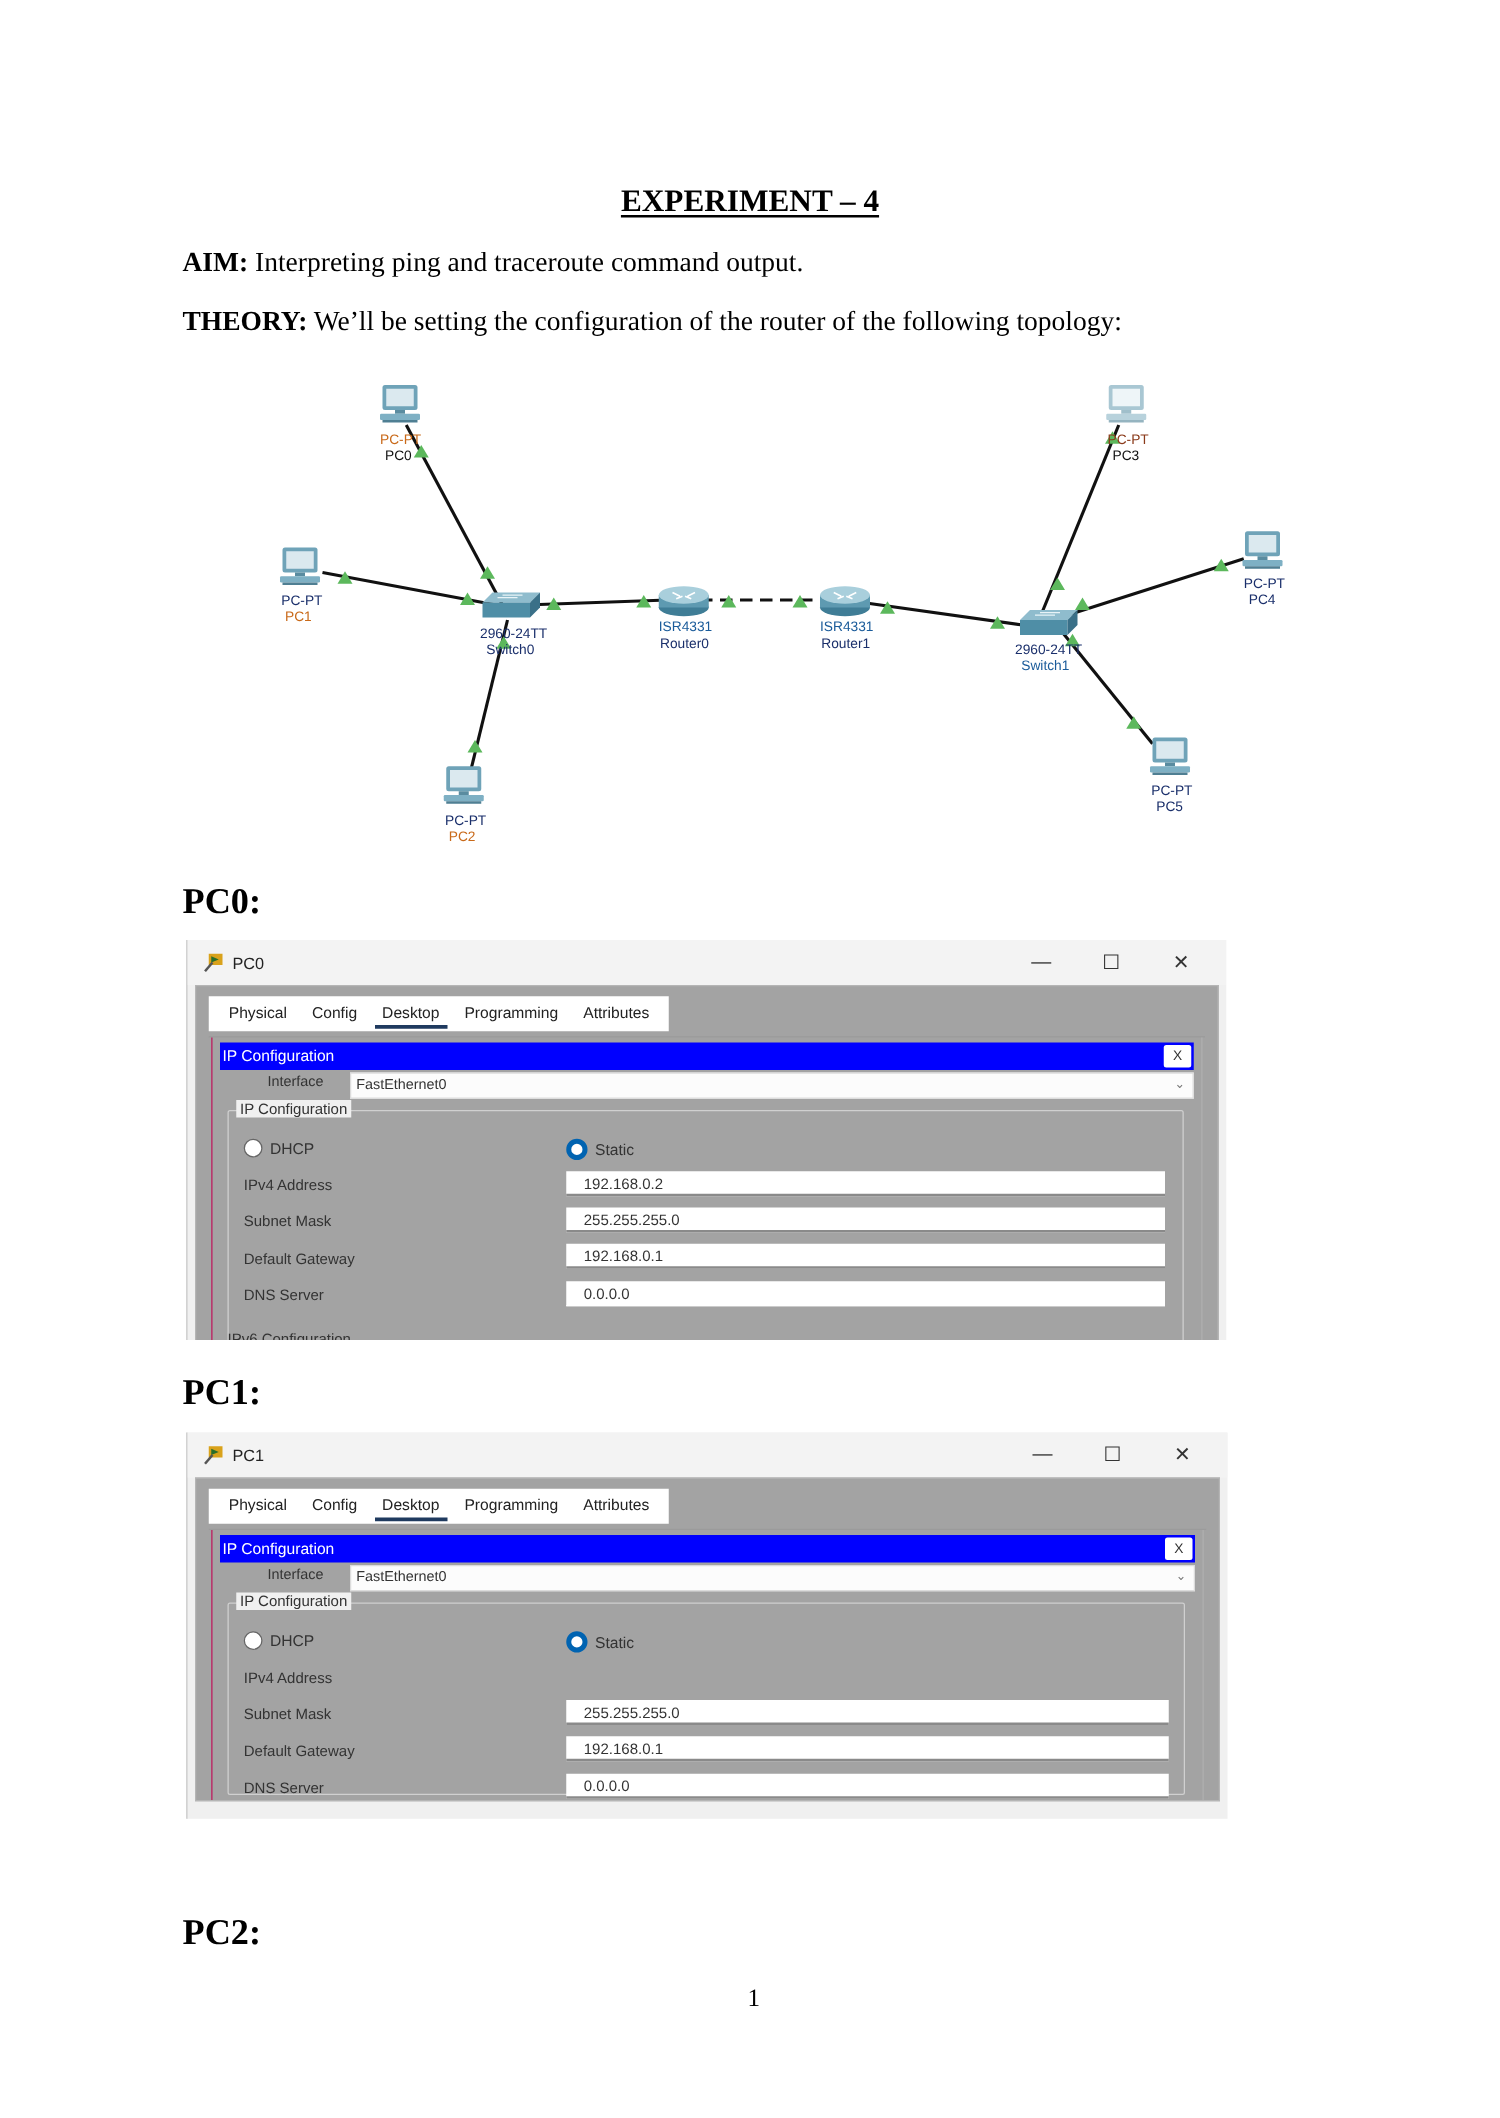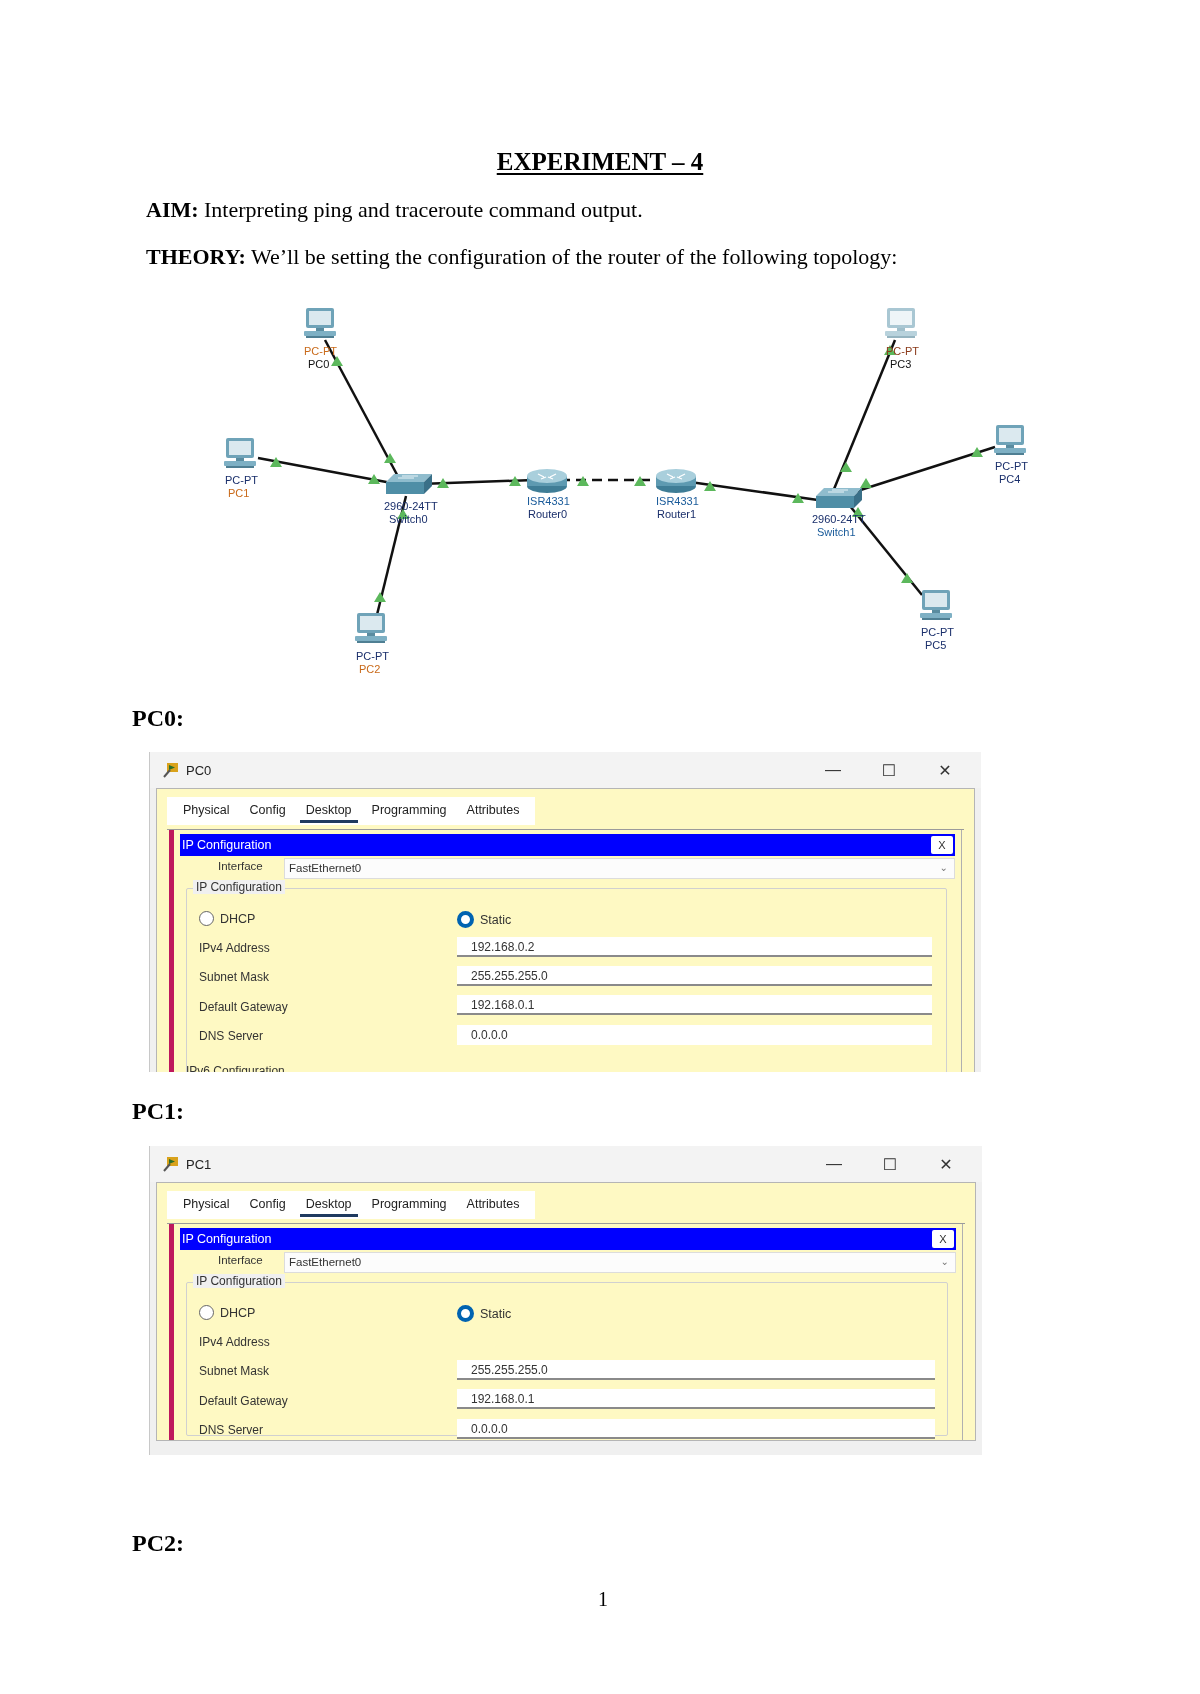--- a/index.html
+++ b/index.html
@@ -2,41 +2,41 @@
 <html><head>
 <meta charset="utf-8">
 <style>
   html, body { margin: 0; padding: 0; background: #ffffff; }
   body { width: 1200px; height: 1694px; position: relative; overflow: hidden; font-family: "Liberation Serif", serif; color: #000; }
   .abs { position: absolute; }
   .title { left: 0; width: 1200px; top: 148px; text-align: center; font-size: 25px; font-weight: bold; }
   .title span { text-decoration: underline; text-decoration-thickness: 2px; text-underline-offset: 3px; }
   .para { left: 146px; font-size: 22px; white-space: nowrap; transform-origin: left top; }
   .para b { font-weight: bold; }
-  .heading { left: 132px; font-size: 24px; font-weight: bold; }
+  .heading { left: 146px; font-size: 29px; font-weight: bold; }
   .pagenum { left: 0; width: 1206px; text-align: center; top: 1588px; font-size: 20px; }
 
   
   .topo { left: 200px; top: 300px; width: 880px; height: 380px; }
   .topo svg { width: 100%; height: 100%; }
   .node-label { font-family: "Liberation Sans", sans-serif; font-size: 11px; }
 
   
   .pt-win { background: #f0f0f0; font-family: "Liberation Sans", sans-serif; overflow: hidden; border-left: 1px solid #c8c8c8; }
   .pt-titlebar { height: 36px; background: #f3f3f3; display: flex; align-items: center; position: relative; }
   .pt-app-icon { width: 18px; height: 18px; margin-left: 12px; margin-right: 6px; }
   .pt-title-text { font-size: 13px; color: #222; }
   .pt-winctrls { position: absolute; right: 8px; top: 0; height: 36px; display: flex; }
   .pt-winbtn { width: 56px; height: 36px; display: flex; align-items: center; justify-content: center; font-size: 16px; color: #333; }
-  .pt-body { position: absolute; left: 6px; right: 6px; top: 36px; bottom: 0; border: 1px solid #b5b5b5; border-bottom: none; background: #fef9c3; }
+  .pt-body { position: absolute; left: 6px; right: 6px; top: 36px; bottom: 0; border: 1px solid #b5b5b5; border-bottom: none; background: #a3a3a3; }
   .pt-tabs { position: absolute; left: 10px; top: 8px; height: 28px; display: flex; background: #fff; padding: 0 6px; }
   .pt-tab { font-size: 12.5px; color: #222; padding: 0 10px; line-height: 26px; position: relative; }
   .pt-tab.active::after { content: ""; position: absolute; left: 4px; right: 4px; bottom: 2px; height: 3px; background: #1f3a5f; }
   .pt-tabline { position: absolute; left: 10px; right: 10px; top: 40px; border-top: 1px solid #9b9b9b; }
-  .pt-panel { position: absolute; left: 12px; right: 12px; top: 41px; bottom: 0; border-left: 5px solid #be185d; border-right: 1px solid #b0b0b0; }
+  .pt-panel { position: absolute; left: 12px; right: 12px; top: 41px; bottom: 0; border-left: 1px solid #be185d; border-right: 1px solid #b0b0b0; }
   .pt-bluebar { position: absolute; left: 6px; right: 6px; top: 4px; height: 22px; background: #0000ff; color: #fff; font-size: 12.5px; line-height: 22px; padding-left: 2px; }
   .pt-bluebar-close { position: absolute; right: 2px; top: 2px; width: 22px; height: 18px; background: #fff; border-radius: 2px; color: #333; font-size: 11px; text-align: center; line-height: 18px; }
   .pt-iface-row { position: absolute; left: 6px; right: 6px; top: 28px; height: 20px; }
   .pt-iface-label { position: absolute; left: 2px; top: 2px; font-size: 11.5px; color: #333; margin-left: 36px; }
   .pt-iface-select { position: absolute; left: 104px; right: 0; top: 0; height: 19px; background: #fcfcfc; border: 1px solid #dcdcdc; font-size: 11.5px; line-height: 18px; padding-left: 4px; color: #333; }
   .pt-iface-chevron { position: absolute; right: 6px; top: 0; font-size: 10px; color: #777; }
   .pt-fieldset { position: absolute; left: 12px; right: 14px; top: 58px; bottom: -10px; border: 1px solid #d0d0d0; border-radius: 2px; }
   .pt-legend { position: absolute; left: 6px; top: -9px; background: #f0f0f0; padding: 0 3px; font-size: 12px; color: #333; }
   .pt-radio { position: absolute; display: flex; align-items: center; font-size: 12.5px; color: #333; }
   .radio-off { width: 13px; height: 13px; border: 1px solid #666; border-radius: 50%; margin-right: 6px; background: #fff; }

